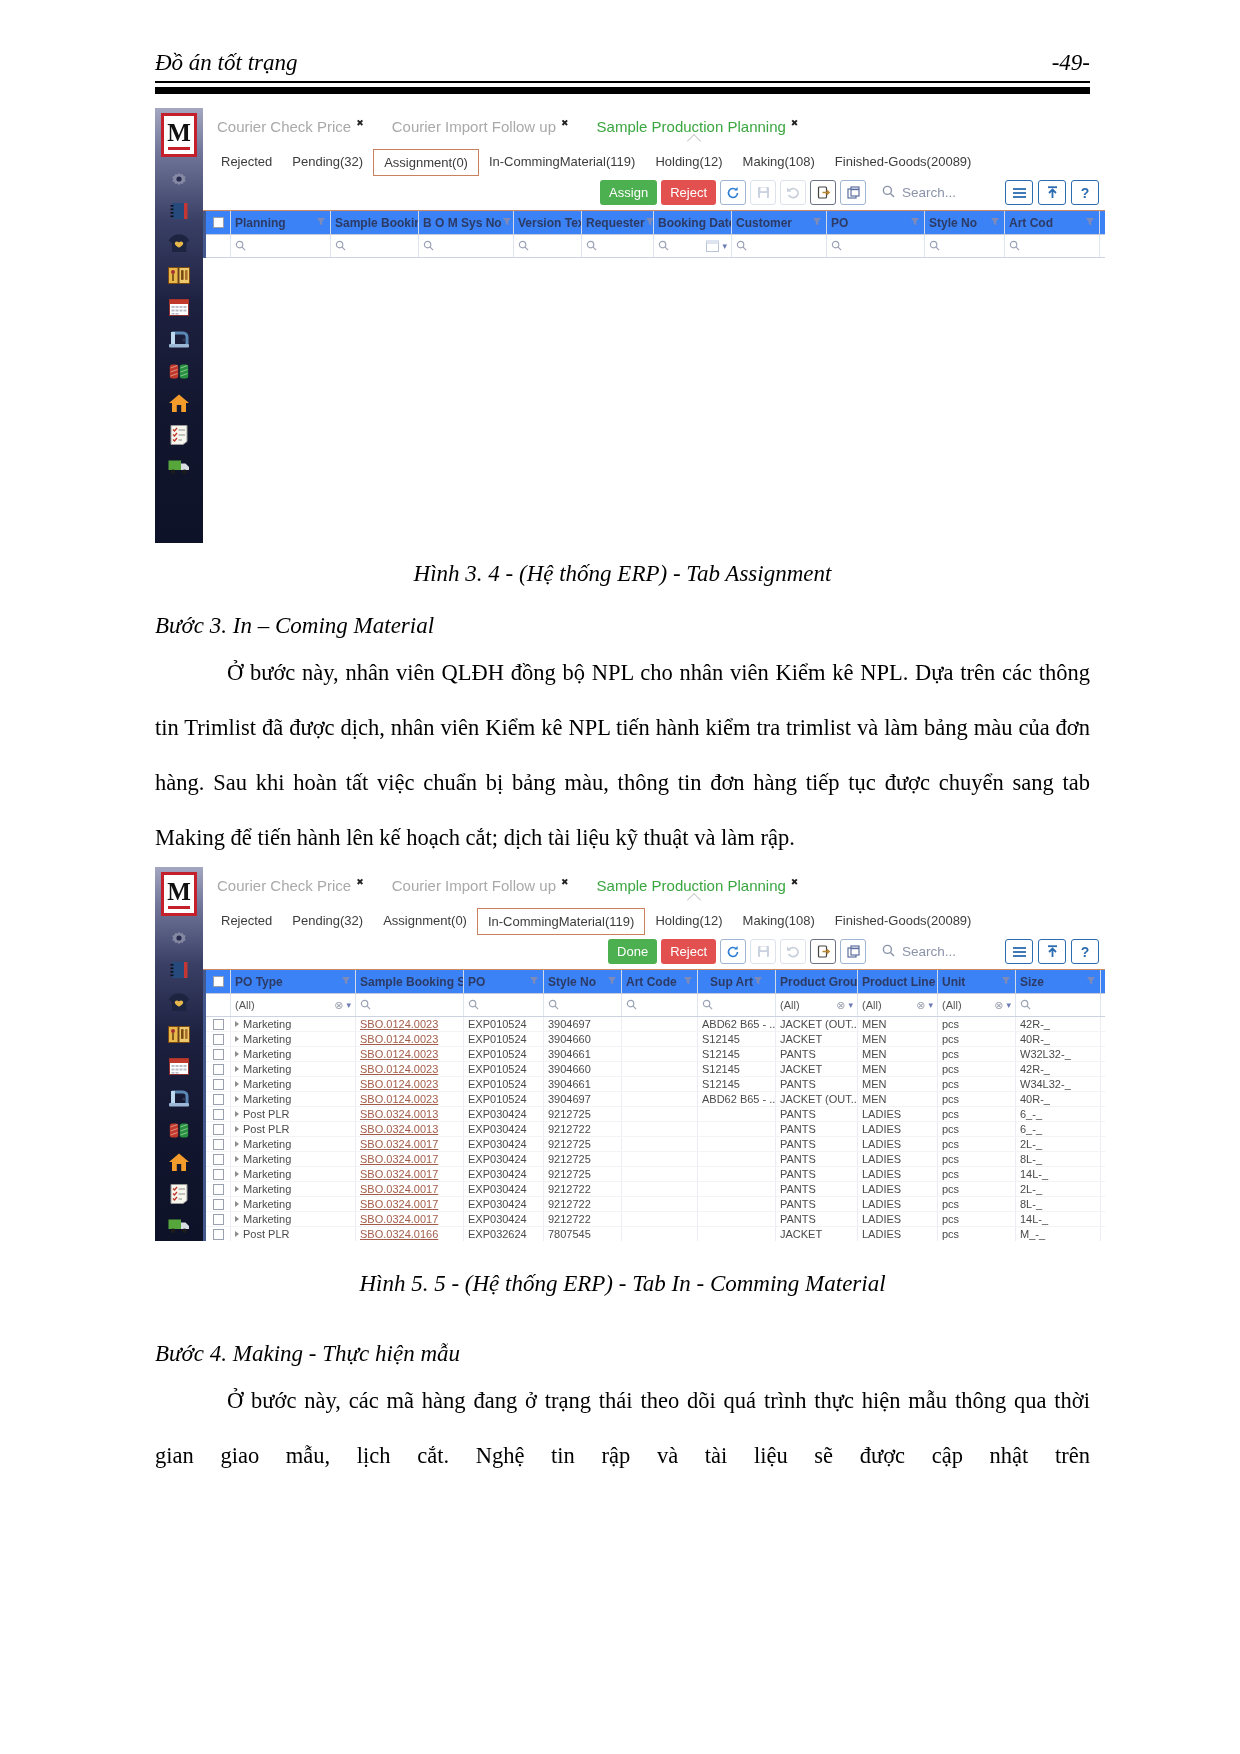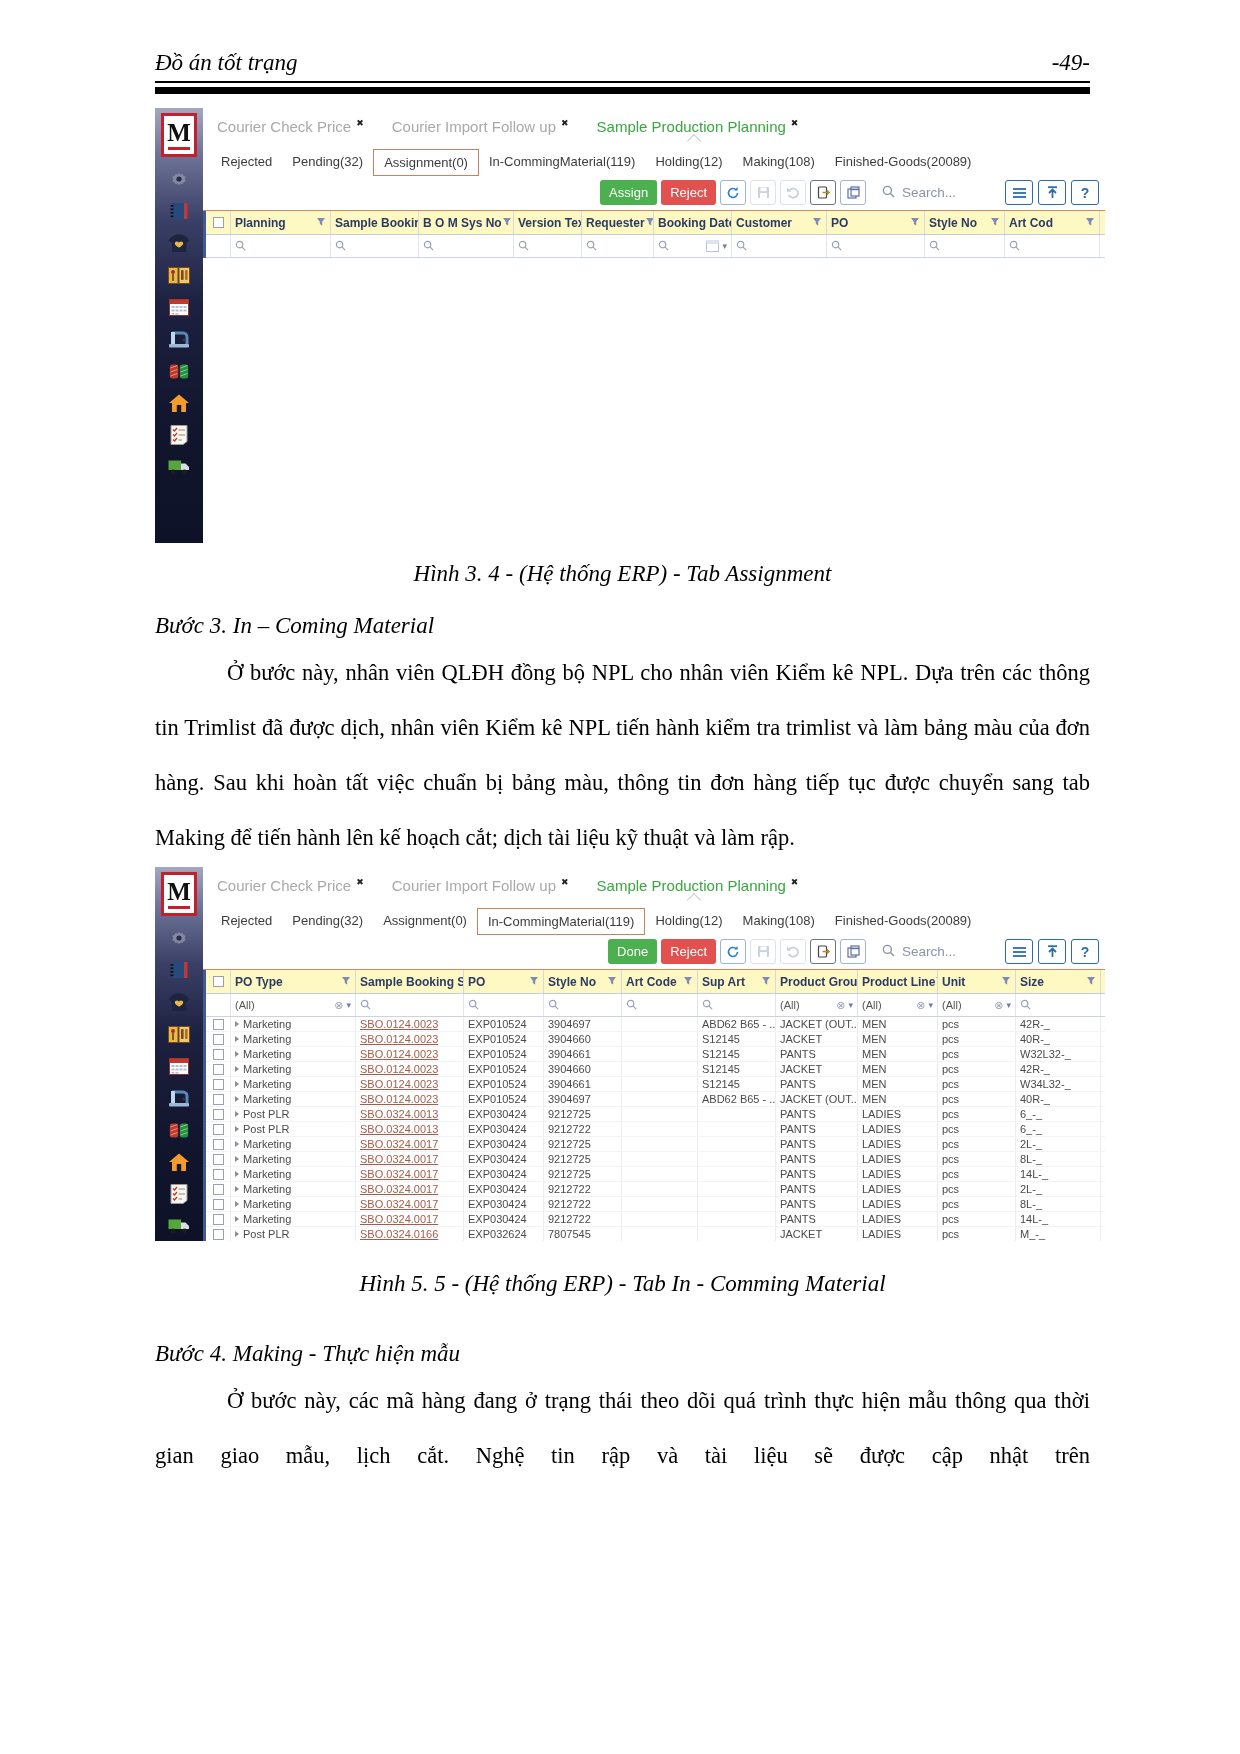--- a/index.html
+++ b/index.html
@@ -54,21 +54,21 @@
   .btn-red{background:#e35050;}
   .icon-btn{width:26px;height:25px;box-sizing:border-box;border:1px solid #9fb4d0;border-radius:3px;background:#fff;
             display:flex;align-items:center;justify-content:center;margin-left:4px;}
   .icon-btn.pale{border-color:#dde2ec;}
   .icon-btn.dark{border-color:#6b7387;}
   .searchbox{display:flex;align-items:center;gap:7px;margin:0 10px 0 16px;color:#8a93a8;font-size:13.5px;min-width:108px;}
   .win-btn{width:28px;height:25px;box-sizing:border-box;border:1px solid #2b6cb0;border-radius:3px;background:#fff;
            display:flex;align-items:center;justify-content:center;margin-left:5px;color:#2b6cb0;font-weight:bold;font-size:14px;}
 
   .grid-top{border-left:3px solid #44598e;}
-  .grid-header{display:flex;background:#fef9c3;border-bottom:1px solid #c5cbda;}
+  .grid-header{display:flex;background:#3b82f6;border-bottom:1px solid #c5cbda;}
   .hcell{box-sizing:border-box;display:flex;align-items:center;justify-content:space-between;padding:2px 4px;
          font-size:12px;font-weight:bold;color:#2c3a64;border-right:1px solid #d4d9e6;height:23px;
          overflow:hidden;white-space:nowrap;}
   .grid-filter{display:flex;border-bottom:1px solid #cdd2e0;}
   .fcell{box-sizing:border-box;display:flex;align-items:center;gap:3px;padding:2px 4px;height:22px;
          border-right:1px solid #e0e4ee;overflow:hidden;font-size:11px;color:#555;}
   .fcell .spacer{flex:1;}
   .dd{color:#6b7bb5;font-size:9px;}
   .circx{color:#9aa0ad;font-size:11px;}
   .row{display:flex;height:14px;border-bottom:1px solid #f2f3f7;}
@@ -634,21 +634,21 @@
                 <span><svg width="10" height="10" viewBox="0 0 10 10">
                     <path d="M1 1h8L6.2 4.8v3.8L3.8 7V4.8Z" fill="#7e8ab8"></path>
                   </svg></span>
               </div>
               <div class="hcell" style="width: 76px; flex: 0 0 76px;">
                 <span>Art Code</span>
                 <span><svg width="10" height="10" viewBox="0 0 10 10">
                     <path d="M1 1h8L6.2 4.8v3.8L3.8 7V4.8Z" fill="#7e8ab8"></path>
                   </svg></span>
               </div>
-              <div class="hcell" style="width: 78px; flex: 0 0 78px;">
+              <div class="hcell" style="width: 78px; flex: 0 0 78px; justify-content: center;">
                 <span>Sup Art</span>
                 <span><svg width="10" height="10" viewBox="0 0 10 10">
                     <path d="M1 1h8L6.2 4.8v3.8L3.8 7V4.8Z" fill="#7e8ab8"></path>
                   </svg></span>
               </div>
               <div class="hcell" style="width: 82px; flex: 0 0 82px;">
                 <span>Product Group</span>
               </div>
               <div class="hcell" style="width: 80px; flex: 0 0 80px;">
                 <span>Product Line</span>

